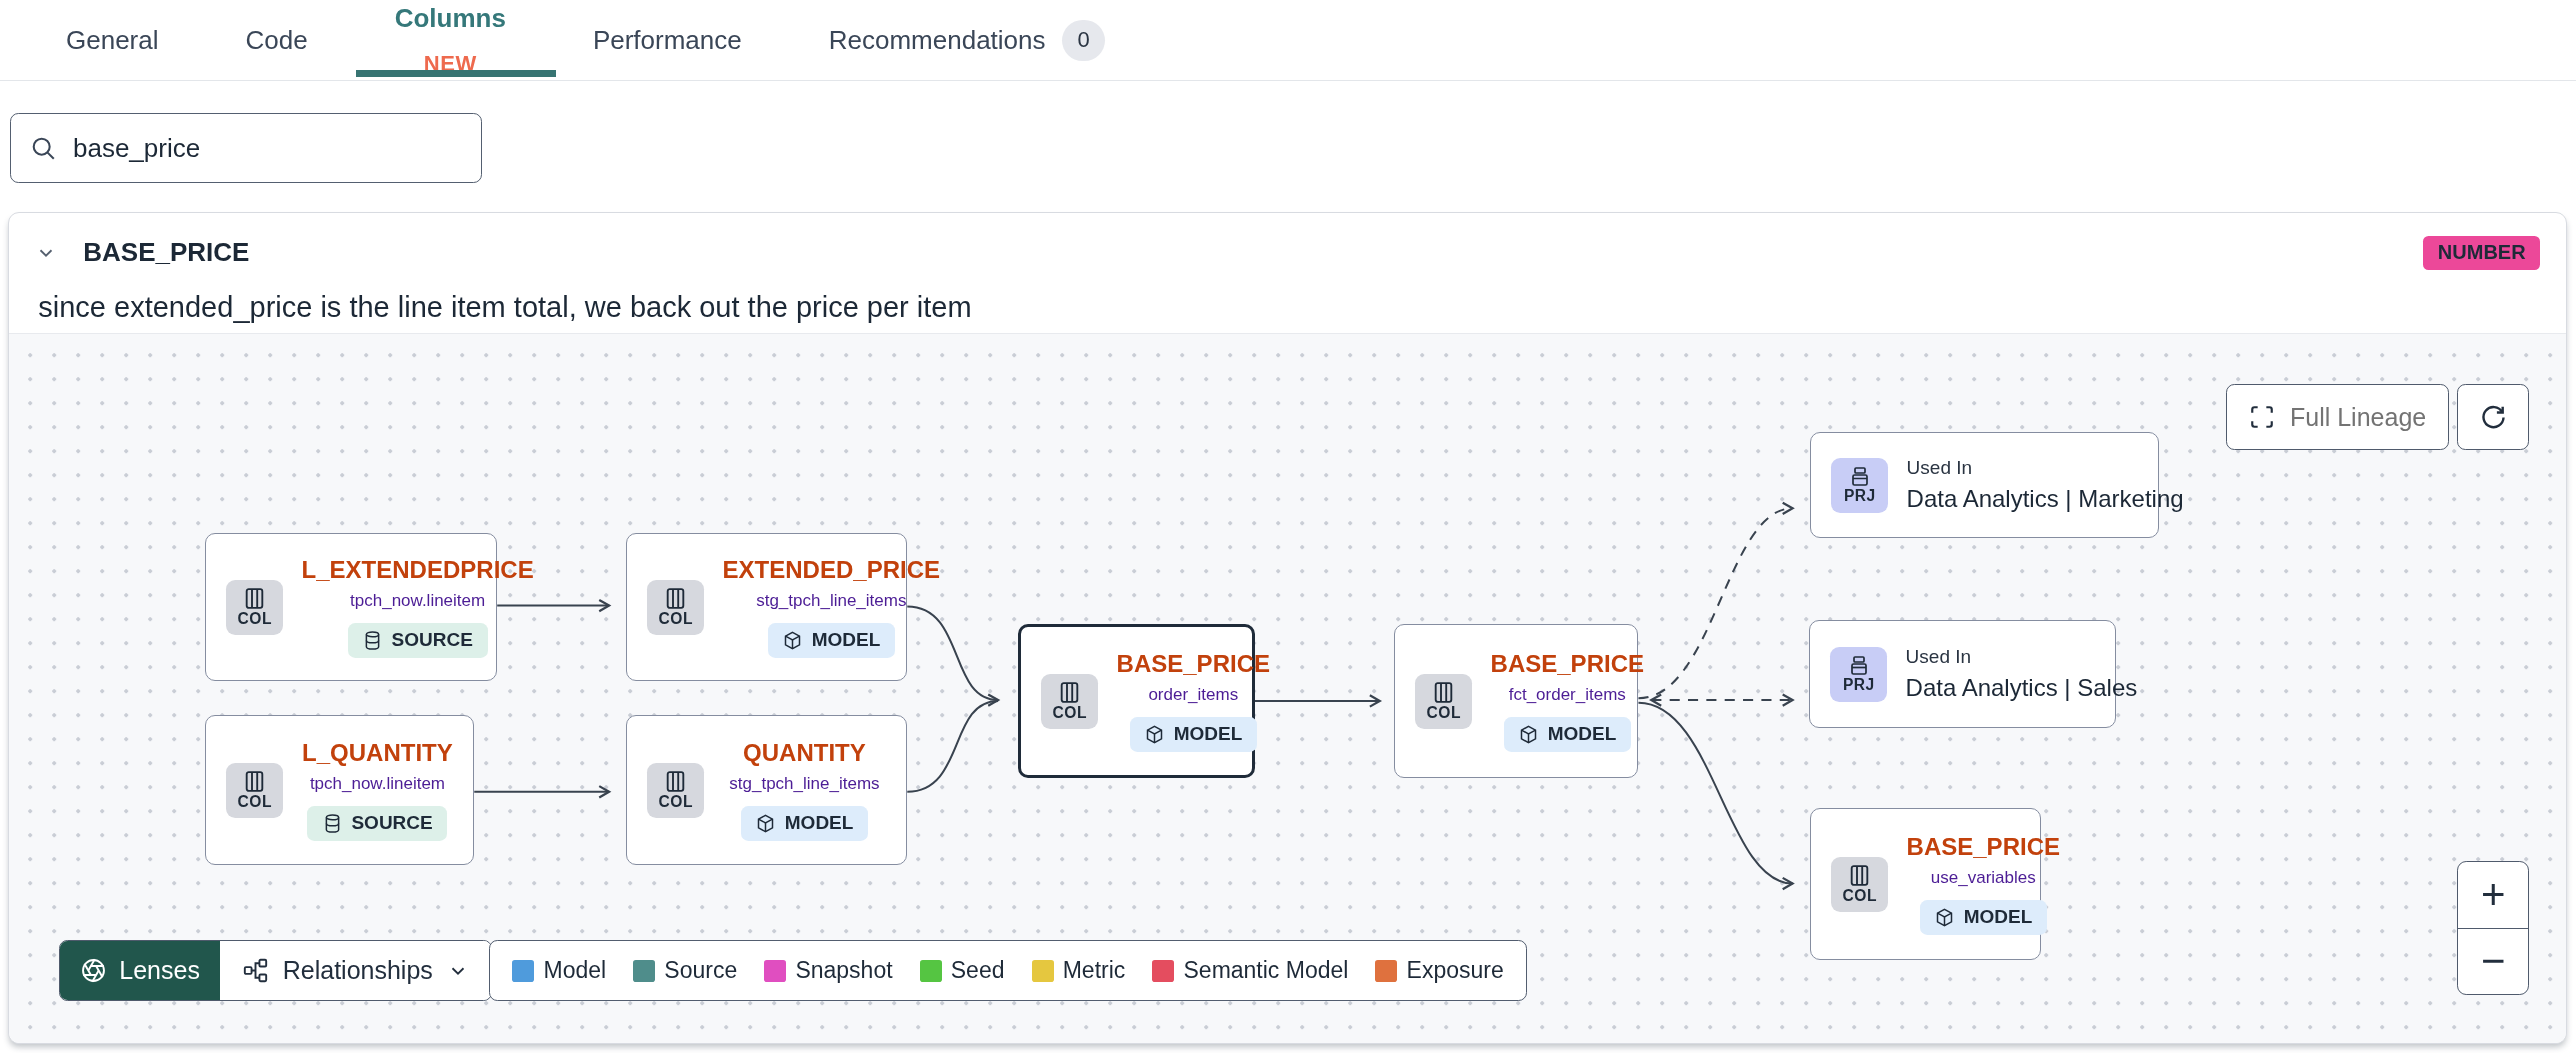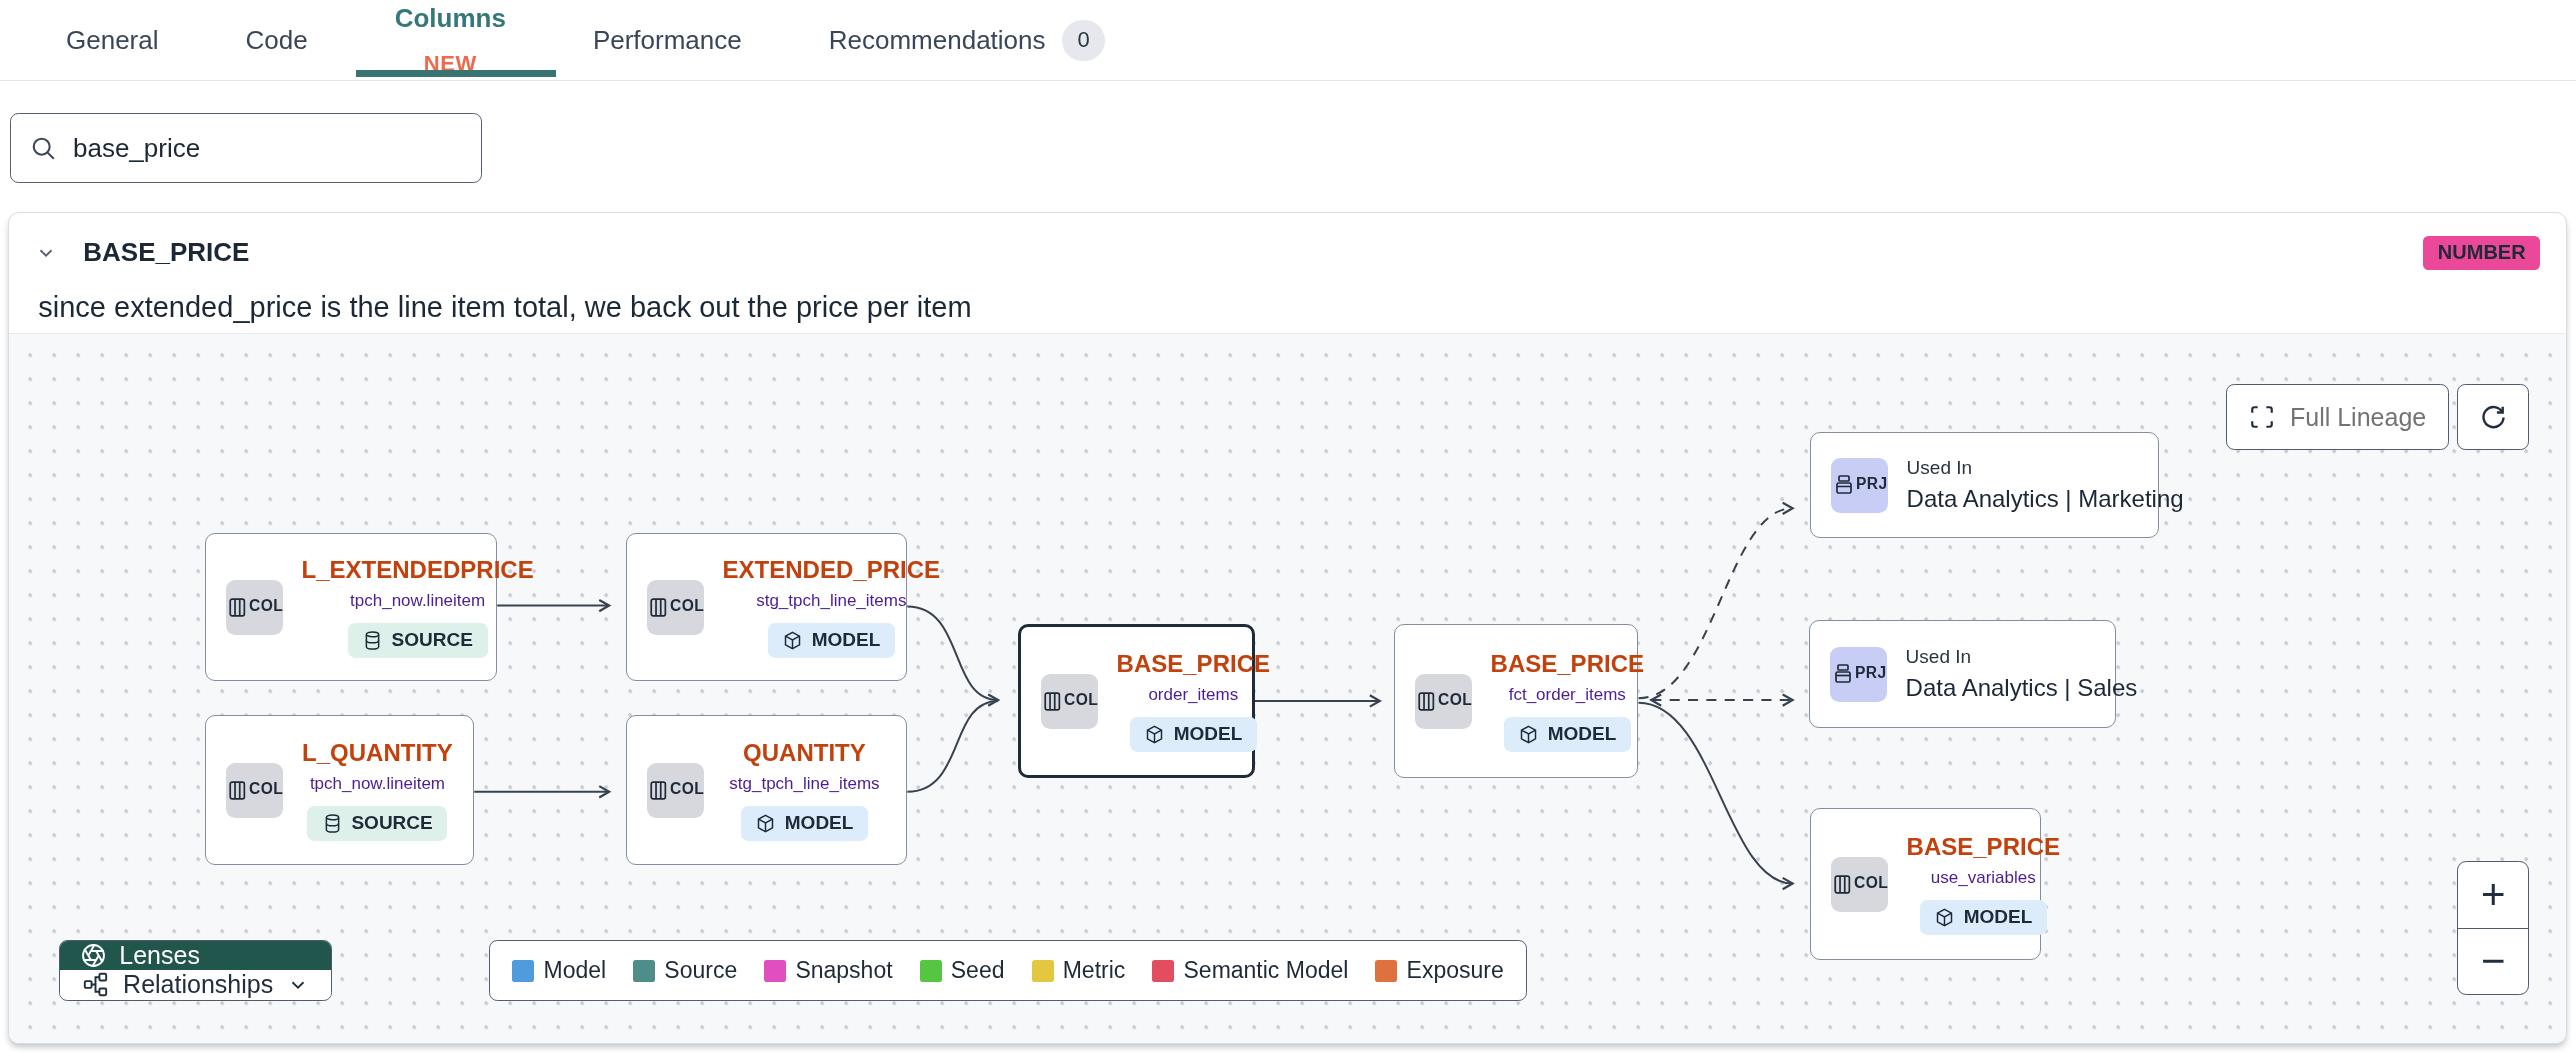--- a/index.html
+++ b/index.html
@@ -42,21 +42,21 @@
   
   .graph { position:relative; flex:1; background:#f7f8fa; border-radius:0 0 11px 11px;
          background-image:radial-gradient(circle,#c9cdd5 1.6px,transparent 1.7px);
          background-size:24px 24px; background-position:9.2px 9.2px; overflow:hidden; }
   .edges { position:absolute; left:0; top:0; pointer-events:none; }
 
   .node { position:absolute; background:#fff; border:1.8px solid #858da0; border-radius:10px;
          display:flex; align-items:center; padding:0 20px; gap:18.3px; cursor:pointer; }
   .node.selected { border:3.7px solid #1f2b39; }
   .kind-badge { width:57px; height:55px; border-radius:9.2px; background:#d6d8de;
-         display:flex; align-items:center; justify-content:center;
+         display:flex; flex-direction:column; align-items:center; justify-content:center;
          flex:none; }
   .kind-badge.prj { background:#c8cdf6; }
   .kind-label { font-size:15.6px; font-weight:600; color:#1e2a38; margin-top:-1.8px; letter-spacing:0.5px; }
   .node-body { flex:1; display:flex; flex-direction:column; align-items:center; }
   .node-body.left { align-items:flex-start; }
   .node-title { font-size:24px; font-weight:600; color:#c2410c; margin-bottom:6.4px; white-space:nowrap; }
   .node-sub { font-size:17px; color:#4c1d95; margin-bottom:12px; white-space:nowrap; }
   .node-pre { font-size:19px; color:#2a3442; margin-bottom:5.5px; }
   .node-name-lg { font-size:24px; font-weight:500; color:#1c2836; white-space:nowrap; }
   .type-pill { display:flex; align-items:center; gap:8.3px; border-radius:7.3px;
@@ -71,21 +71,21 @@
          font-size:25px; font-weight:500; color:#737373; }
   .refresh-btn { left:2448px; top:50px; width:72px; height:66px; }
   .zoomctl { position:absolute; left:2448px; top:527px; width:72px; height:134px;
          background:#fff; border:1.8px solid #4f5a6c; border-radius:9.2px;
          display:flex; flex-direction:column; overflow:hidden; }
   .zoomcell { flex:1; display:flex; align-items:center; justify-content:center;
          font-size:42px; font-weight:300; color:#222e3d; cursor:pointer; }
   .zoomcell + .zoomcell { border-top:1.8px solid #4f5a6c; }
 
   .lenses-group { position:absolute; left:50px; top:606px; height:61px; display:flex;
-         border:1.8px solid #4f5a6c; border-radius:8.3px; overflow:hidden; background:#fff;flex-direction:column; }
+         border:1.8px solid #4f5a6c; border-radius:8.3px; overflow:hidden; background:#fff; }
   .lenses-btn { background:#21564c; color:#fff; display:flex; align-items:center;
          gap:12px; padding:0 20px; font-size:25px; font-weight:500; cursor:pointer; }
   .rel-btn { display:flex; align-items:center; gap:13.8px; padding:0 22px;
          font-size:25px; color:#222e3d; cursor:pointer; background:#fff; }
 
   .legend { position:absolute; left:480px; top:606px; height:61px; background:#fff;
          border:1.8px solid #525d6f; border-radius:8.3px; display:flex; align-items:center;
          gap:27px; padding:0 22px; }
   .legend-item { display:flex; align-items:center; gap:9.2px; font-size:23px; color:#1e2a38; }
   .swatch { width:22px; height:22px; border-radius:2.8px; flex:none; }

